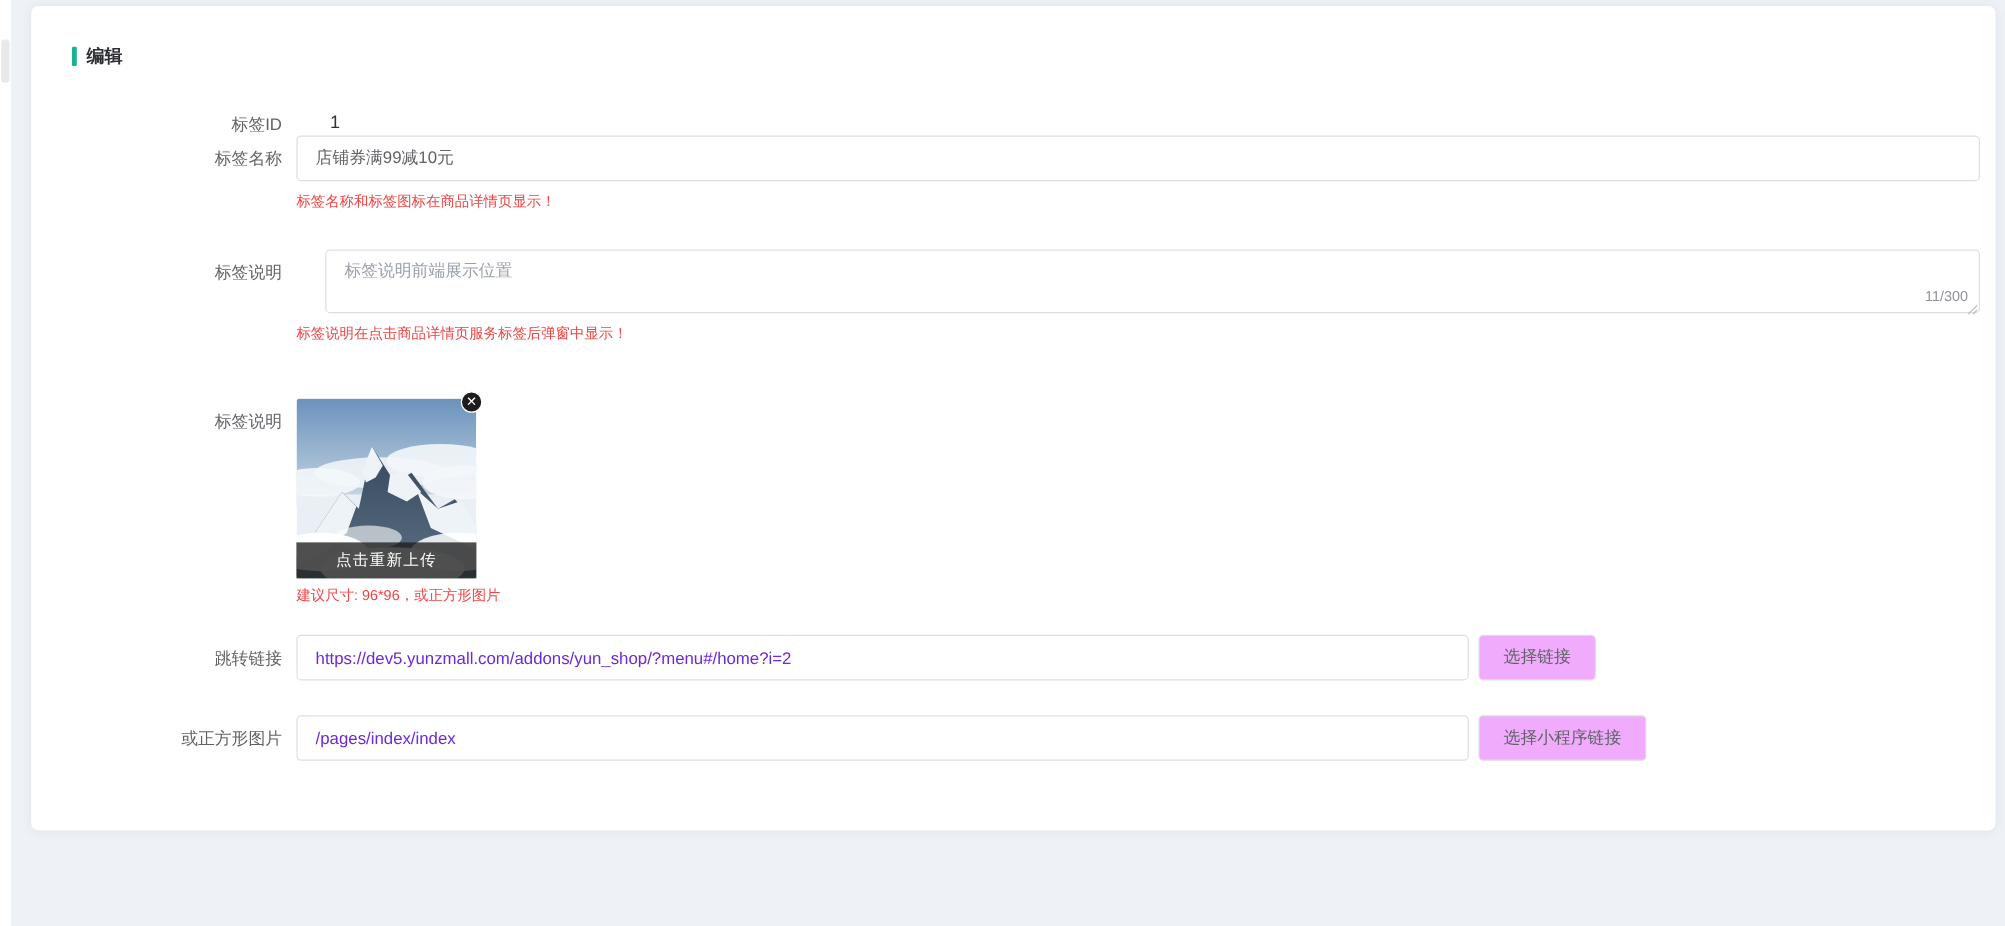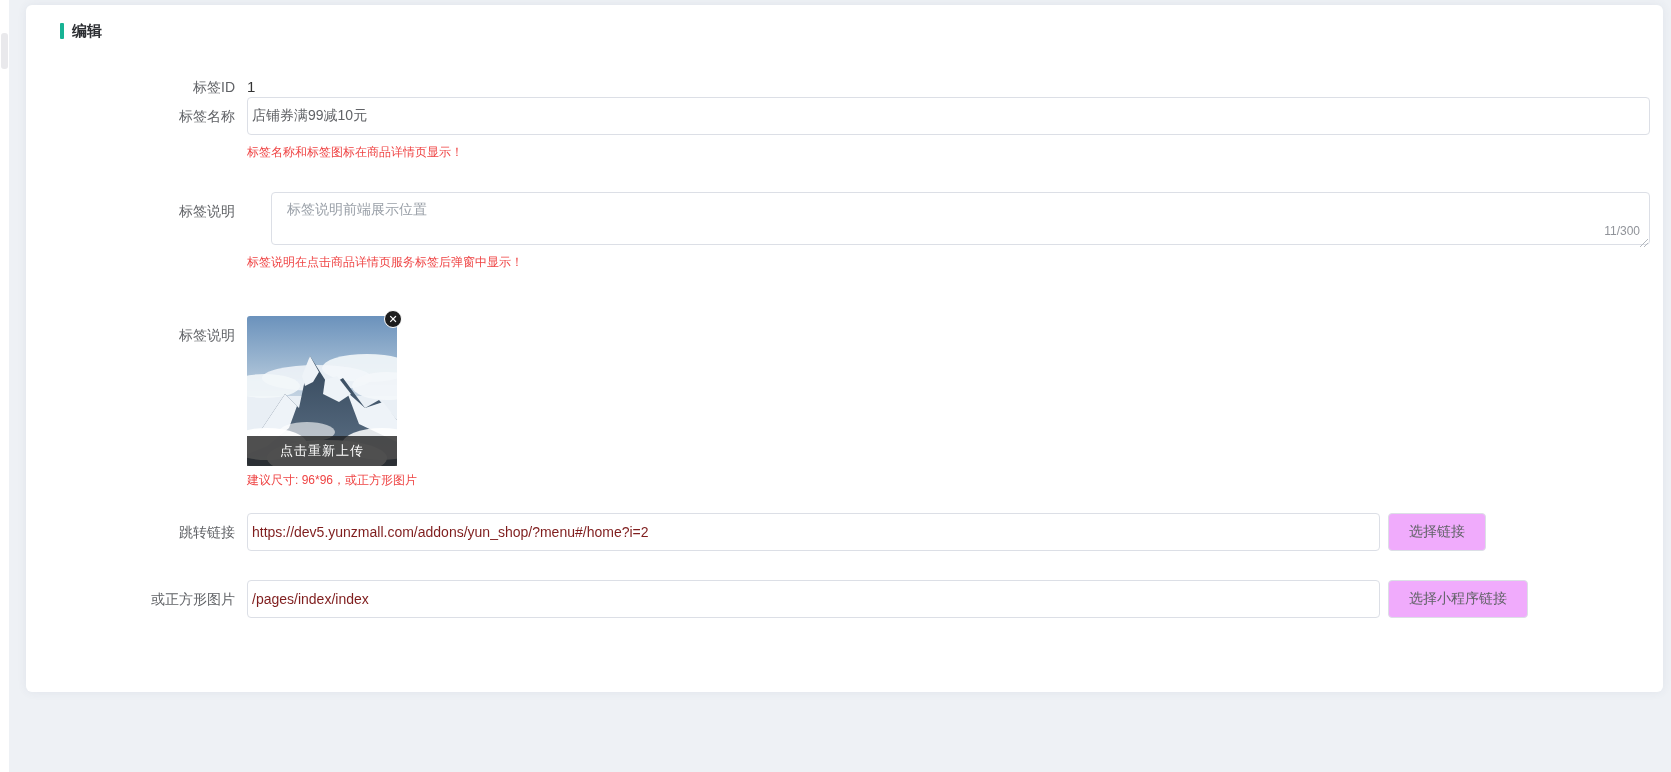--- a/index.html
+++ b/index.html
@@ -17,39 +17,39 @@
   .scroll-thumb {
     position: absolute; left: 1px; top: 33px; width: 7px; height: 36px;
     background: #e9e9ec; border-radius: 3px;
   }
   .card {
     position: absolute; left: 26px; top: 5px; width: 1637px; height: 687px;
     background: #ffffff; border-radius: 6px;
     box-shadow: 0 0 10px rgba(60,80,120,0.08);
     padding-top: 16px;
   }
-  .card-header { display: flex; align-items: center; margin-left: 34px; height: 20px; }
+  .card-header { display: flex; align-items: center; margin-left: 34px; height: 20px; margin-top: 16px; }
   .accent-bar { display: inline-block; width: 4px; height: 16px; border-radius: 1px; margin-right: 8px; }
   .card-title { font-size: 15px; font-weight: bold; color: #2d2f33; }
 
   .form-row { display: flex; align-items: flex-start; }
   .form-label {
     width: 221px; padding-right: 12px; text-align: right; flex: 0 0 auto;
     font-size: 14px; color: #606266; line-height: 38px; white-space: nowrap;
   }
   .form-control { flex: 1 1 auto; margin-right: 13px; position: relative; }
 
-  .row-id { margin-top: 36px; }
+  .row-id { margin-top: 36px; gap: 28px; }
   .row-id .form-label { line-height: 20px; }
   .id-value { font-size: 15px; color: #333; line-height: 20px; }
 
   .row-name { }
   .text-input {
     width: 100%; height: 38px; border: 1px solid #dcdfe6; border-radius: 4px;
-    padding: 0 4px; font-size: 14px; color: #606266; outline: none;
+    padding: 0 15px; font-size: 14px; color: #606266; outline: none;
     font-family: "Liberation Sans", "DejaVu Sans", sans-serif; background: #fff;
   }
   .help-text { margin-top: 9px; font-size: 12px; color: #ef4444; line-height: 17px; }
 
   .row-desc { margin-top: 31px; }
   .textarea-wrap { position: relative; width: 100%; padding-left: 24px; }
   .desc-textarea {
     width: 100%; height: 53px; border: 1px solid #dcdfe6; border-radius: 4px;
     padding: 8px 15px; font-size: 14px; color: #9aa0a8; outline: none; resize: none;
     font-family: "Liberation Sans", "DejaVu Sans", sans-serif; display: block; background: #fff;
@@ -73,21 +73,21 @@
     position: absolute; top: -6px; right: -5px; width: 18px; height: 18px;
     background: #1d1d1d; border: 1px solid #fff; border-radius: 50%;
     color: #fff; font-size: 11px; font-weight: bold; line-height: 16px; text-align: center;
     cursor: pointer; z-index: 2;
   }
   .icon-help { margin-top: 6px; }
 
   .row-link { margin-top: 24px; }
   .row-mini { margin-top: 29px; }
   .inline-control { display: flex; align-items: center; }
-  .url-input { width: 1133px; flex: 0 0 auto; color: #7f1d1d; }
+  .url-input { width: 977px; flex: 0 0 auto; color: #6d28d9; }
   .select-btn {
     margin-left: 8px; height: 38px; padding: 0 20px; background: #f0abfc;
     border: 1px solid #dcdfe6; border-radius: 4px; font-size: 14px; color: #606266;
     cursor: pointer; white-space: nowrap;
     font-family: "Liberation Sans", "DejaVu Sans", sans-serif;
   }
 </style>
 </head>
 <body>
 

